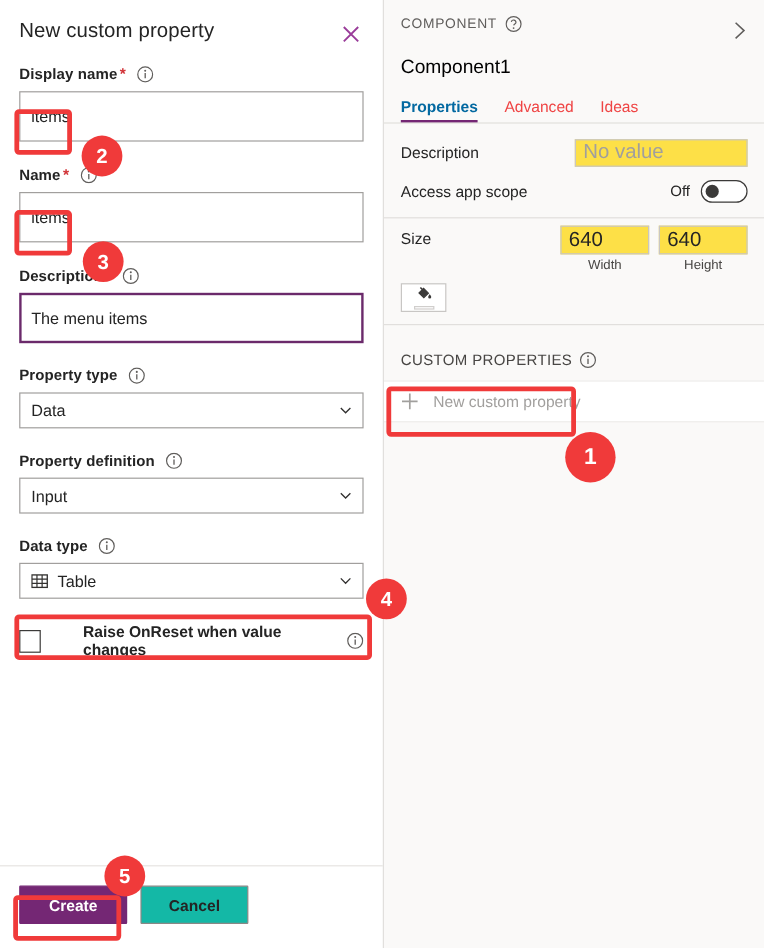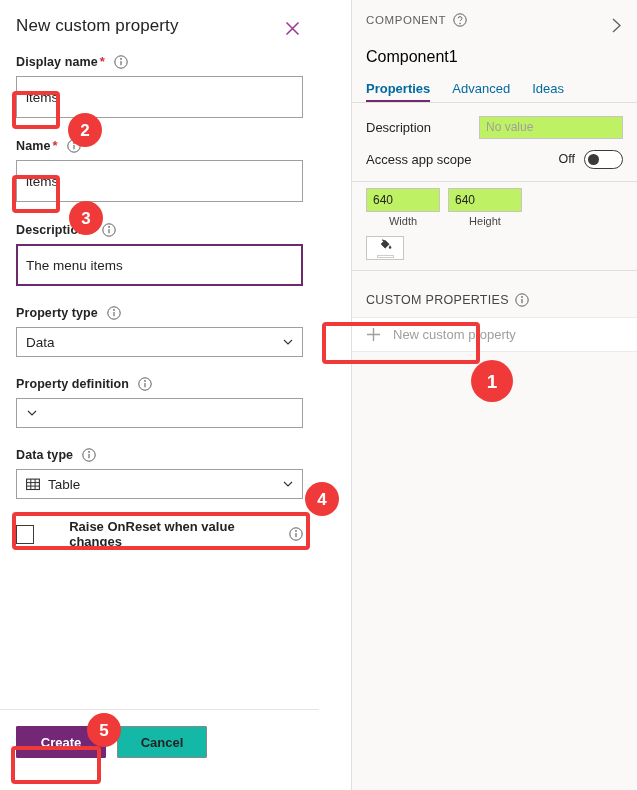--- a/index.html
+++ b/index.html
@@ -15,21 +15,20 @@
     font-size: 13px;
     color: #201f1e;
     overflow: hidden;
     position: relative;
   }
   .app {
     position: relative;
     width: 637px;
     height: 790px;
     display: flex;
-    gap: 32px;
   }
 
   
   .dialog {
     position: relative;
     width: 319px;
     height: 790px;
     background: #ffffff;
     box-sizing: border-box;
   }
@@ -149,21 +148,21 @@
     font-size: 13px;
     font-weight: 700;
     color: #242424;
     padding-left: 24px;
   }
 
   
   .dialog-footer {
     position: absolute;
     left: 0;
-    bottom: 16px;
+    bottom: 4px;
     width: 319px;
     box-sizing: border-box;
     border-top: 1px solid #e6e4e2;
     padding: 16px;
     display: flex;
     gap: 11px;
   }
   .btn {
     box-sizing: border-box;
     height: 32px;
@@ -228,21 +227,21 @@
     align-items: flex-end;
     gap: 22px;
     padding: 0 14px;
     margin-top: 9px;
     border-bottom: 1px solid #e1dfdd;
     height: 27px;
   }
   .tab {
     position: relative;
     font-size: 13px;
-    color: #0369a1;
+    color: #ef4444;
     padding-bottom: 6px;
     cursor: pointer;
     white-space: nowrap;
   }
   .tab.active {
     color: #0369a1;
     font-weight: 700;
   }
   .tab.active::after {
     content: "";
@@ -263,23 +262,23 @@
   .prow-label {
     flex: 1;
     font-size: 13px;
     color: #242424;
   }
   .pinput {
     box-sizing: border-box;
     width: 144px;
     height: 23px;
     border: 1px solid #c8c6c4;
-    background: #bef264;
+    background: #fde047;
     font-family: "Liberation Sans", sans-serif;
-    font-size: 12px;
+    font-size: 17px;
     color: #242424;
     padding: 0 6px;
     outline: none;
   }
   .pinput::placeholder { color: #a19f9d; }
 
   .toggle-wrap {
     display: flex;
     align-items: center;
     gap: 9px;
@@ -511,20 +510,21 @@
           <span>Property definition</span>
           <span class="info-ico">
             <svg width="14" height="14" viewBox="0 0 14 14">
                 <circle cx="7" cy="7" r="6.2" fill="none" stroke="#605e5c" stroke-width="1"></circle>
                 <circle cx="7" cy="3.9" r=".85" fill="#605e5c"></circle>
                 <path d="M7 5.9 v4.4" stroke="#605e5c" stroke-width="1.1"></path>
               </svg>
           </span>
         </div>
         <div class="dropdown">
+          <span class="dd-label">Input</span>
           <span class="chev">
             <svg width="12" height="12" viewBox="0 0 12 12">
                 <path d="M2 4 L6 8 L10 4" fill="none" stroke="#323130" stroke-width="1.1"></path>
               </svg>
           </span>
         </div>
       </div>
 
       <div class="spacer-20"></div>
 
@@ -618,20 +618,21 @@
         <span class="toggle-state">Off</span>
         <span class="toggle">
             <span class="knob"></span>
           </span>
       </span>
     </div>
 
     <div class="divider"></div>
 
     <div class="size-row">
+      <span class="prow-label">Size</span>
       <span class="size-fields">
         <span class="size-cell">
           <input class="pinput" value="640" style="">
           <div class="size-cap">Width</div>
         </span>
         <span class="size-cell">
           <input class="pinput" value="640" style="">
           <div class="size-cap">Height</div>
         </span>
       </span>

